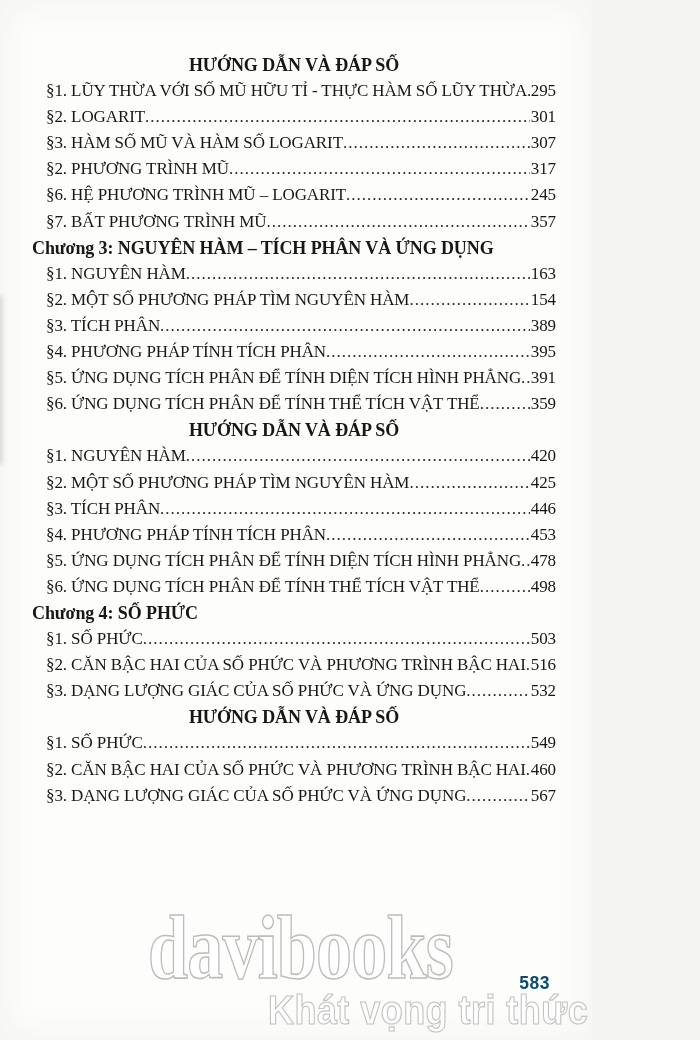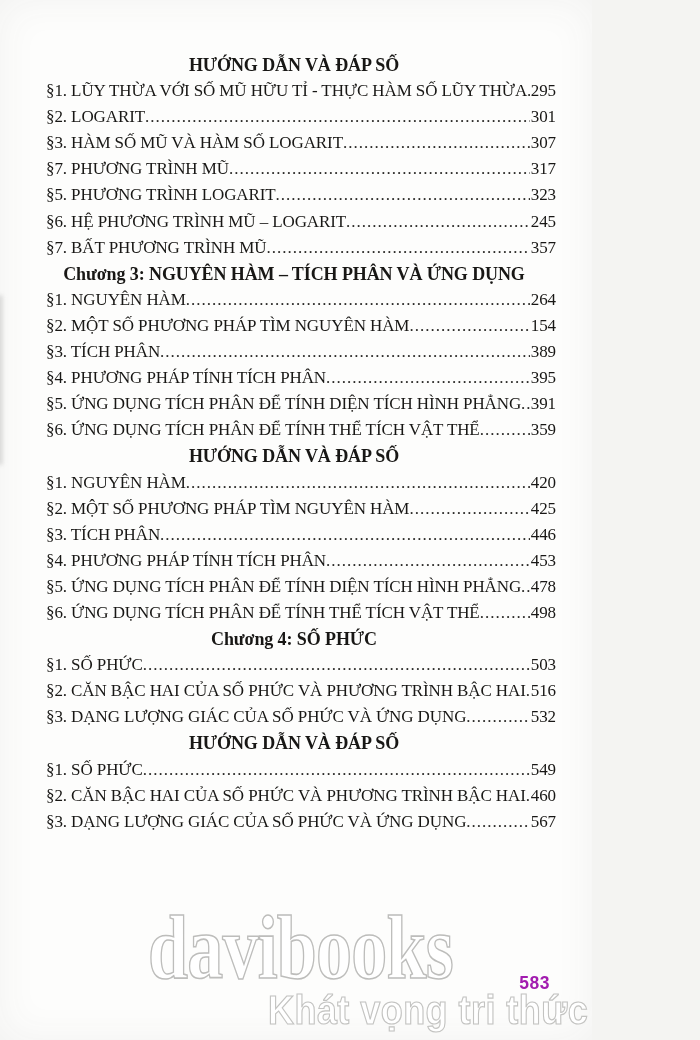--- a/index.html
+++ b/index.html
@@ -36,21 +36,20 @@
     white-space: nowrap;
   }
   .row.header {
     text-align: center;
     font-weight: bold;
     font-size: 18px;
   }
   .row.chapter {
     font-weight: bold;
     font-size: 18px;
-    text-align: center;
   }
   .row.entry {
     display: flex;
     align-items: flex-end;
     padding-left: 14px;
   }
   .row.entry .title { flex: 0 0 auto; }
   .row.entry .leader {
     flex: 1 1 auto;
     min-width: 0;
@@ -63,21 +62,21 @@
     color: #2a2927;
   }
   .row.entry .pagenum { flex: 0 0 auto; padding-left: 1px; }
 
   .folio {
     position: absolute;
     top: 973px; right: 42px;
     font-family: "Liberation Sans", "DejaVu Sans", sans-serif;
     font-weight: bold;
     font-size: 17.5px;
-    color: #a21caf;
+    color: #0c4a6e;
     letter-spacing: 0.5px;
     text-align: center;
   }
   .wm-brand {
     position: absolute;
     left: 148px; top: 903px;
     font-family: "Liberation Serif", "DejaVu Serif", serif;
     font-weight: bold;
     font-size: 90px;
     line-height: 90px;
@@ -120,44 +119,39 @@
         <span class="title">§2. LOGARIT</span>
         <span class="leader"></span>
         <span class="pagenum">301</span>
       </div>
       <div class="row entry">
         <span class="title">§3. HÀM SỐ MŨ VÀ HÀM SỐ LOGARIT</span>
         <span class="leader"></span>
         <span class="pagenum">307</span>
       </div>
       <div class="row entry">
-        <span class="title">§7. PHƯƠNG TRÌNH MŨ</span>
+        <span class="title">§2. PHƯƠNG TRÌNH MŨ</span>
         <span class="leader"></span>
         <span class="pagenum">317</span>
       </div>
       <div class="row entry">
-        <span class="title">§5. PHƯƠNG TRÌNH LOGARIT</span>
-        <span class="leader"></span>
-        <span class="pagenum">323</span>
-      </div>
-      <div class="row entry">
         <span class="title">§6. HỆ PHƯƠNG TRÌNH MŨ – LOGARIT</span>
         <span class="leader"></span>
         <span class="pagenum">245</span>
       </div>
       <div class="row entry">
         <span class="title">§7. BẤT PHƯƠNG TRÌNH MŨ</span>
         <span class="leader"></span>
         <span class="pagenum">357</span>
       </div>
       <div class="row chapter">Chương 3: NGUYÊN HÀM – TÍCH PHÂN VÀ ỨNG DỤNG</div>
       <div class="row entry">
         <span class="title">§1. NGUYÊN HÀM</span>
         <span class="leader"></span>
-        <span class="pagenum">264</span>
+        <span class="pagenum">163</span>
       </div>
       <div class="row entry">
         <span class="title">§2. MỘT SỐ PHƯƠNG PHÁP TÌM NGUYÊN HÀM</span>
         <span class="leader"></span>
         <span class="pagenum">154</span>
       </div>
       <div class="row entry">
         <span class="title">§3. TÍCH PHÂN</span>
         <span class="leader"></span>
         <span class="pagenum">389</span>

